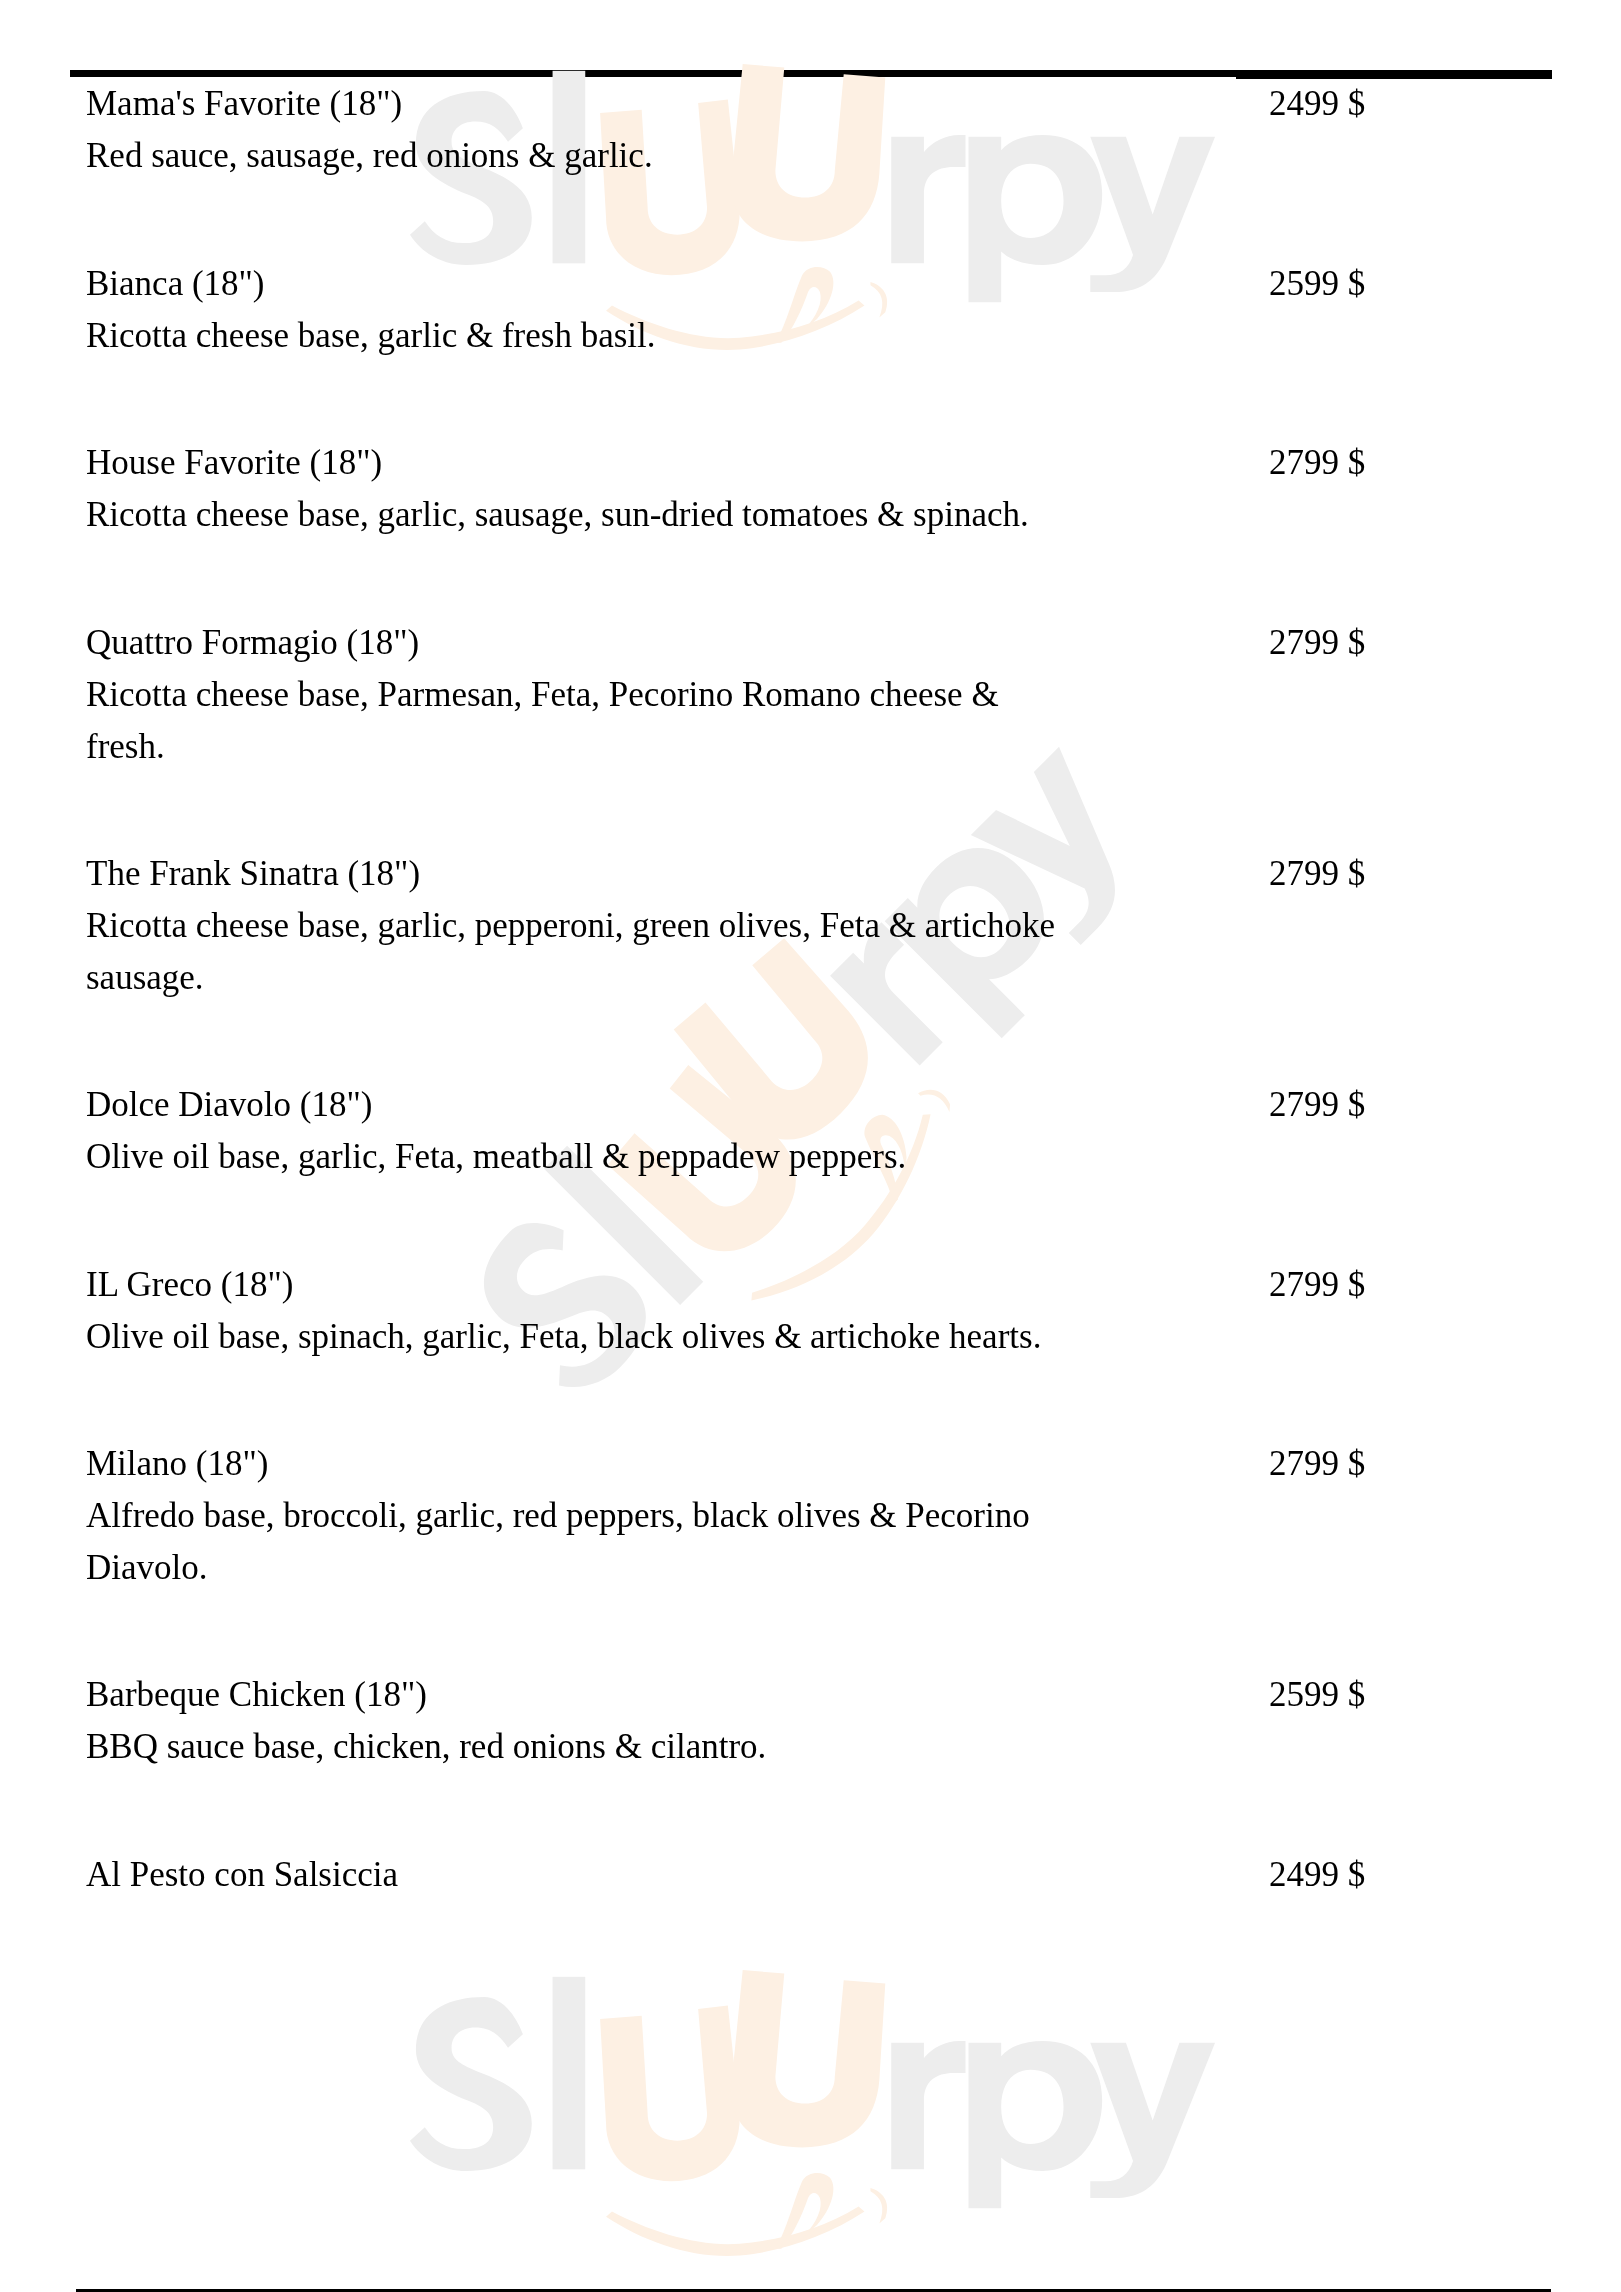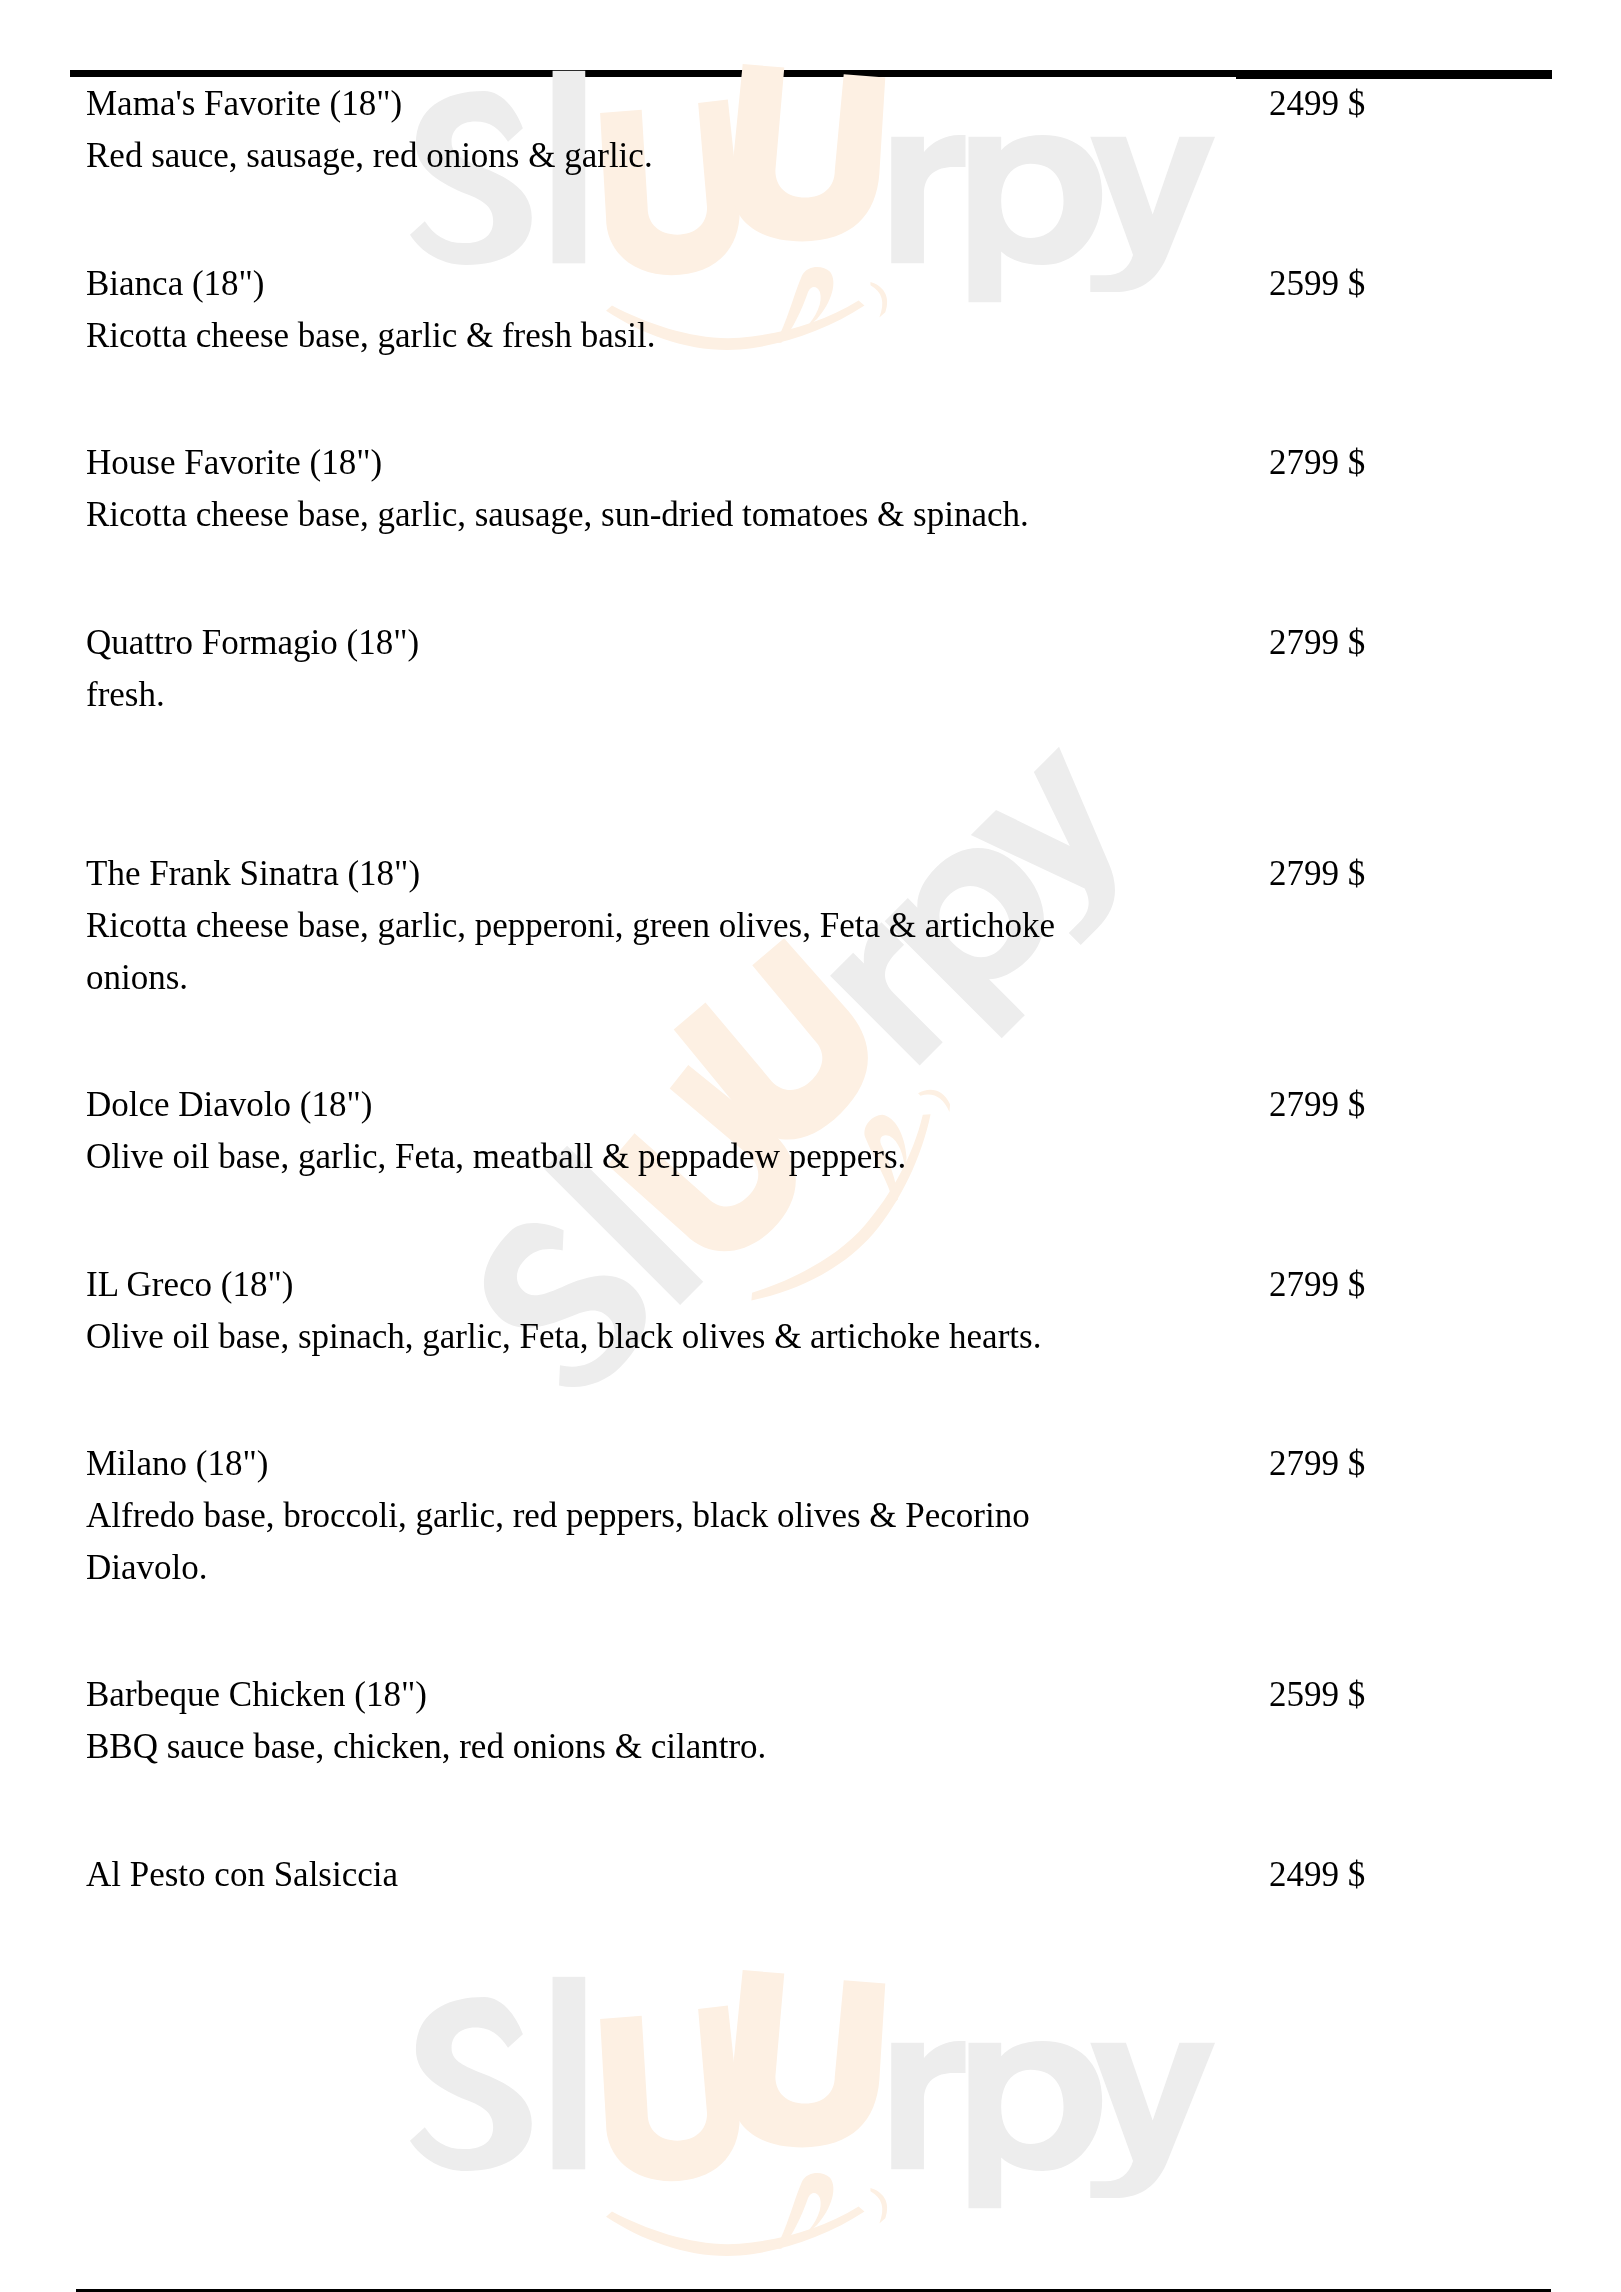--- a/index.html
+++ b/index.html
@@ -118,28 +118,29 @@
 </div>
 
 <div class="menu-item" style="top:437px;">
   <span class="name">House Favorite (18")</span>
   <span class="desc-line">Ricotta cheese base, garlic, sausage, sun-dried tomatoes &amp; spinach.</span>
   <span class="price">2799 $</span>
 </div>
 
 <div class="menu-item" style="top:617px;">
   <span class="name">Quattro Formagio (18")</span>
+  <span class="desc-line">Ricotta cheese base, Parmesan, Feta, Pecorino Romano cheese &amp;</span>
   <span class="desc-line">fresh.</span>
   <span class="price">2799 $</span>
 </div>
 
 <div class="menu-item" style="top:848px;">
   <span class="name">The Frank Sinatra (18")</span>
   <span class="desc-line">Ricotta cheese base, garlic, pepperoni, green olives, Feta &amp; artichoke</span>
-  <span class="desc-line">onions.</span>
+  <span class="desc-line">sausage.</span>
   <span class="price">2799 $</span>
 </div>
 
 <div class="menu-item" style="top:1079px;">
   <span class="name">Dolce Diavolo (18")</span>
   <span class="desc-line">Olive oil base, garlic, Feta, meatball &amp; peppadew peppers.</span>
   <span class="price">2799 $</span>
 </div>
 
 <div class="menu-item" style="top:1259px;">

